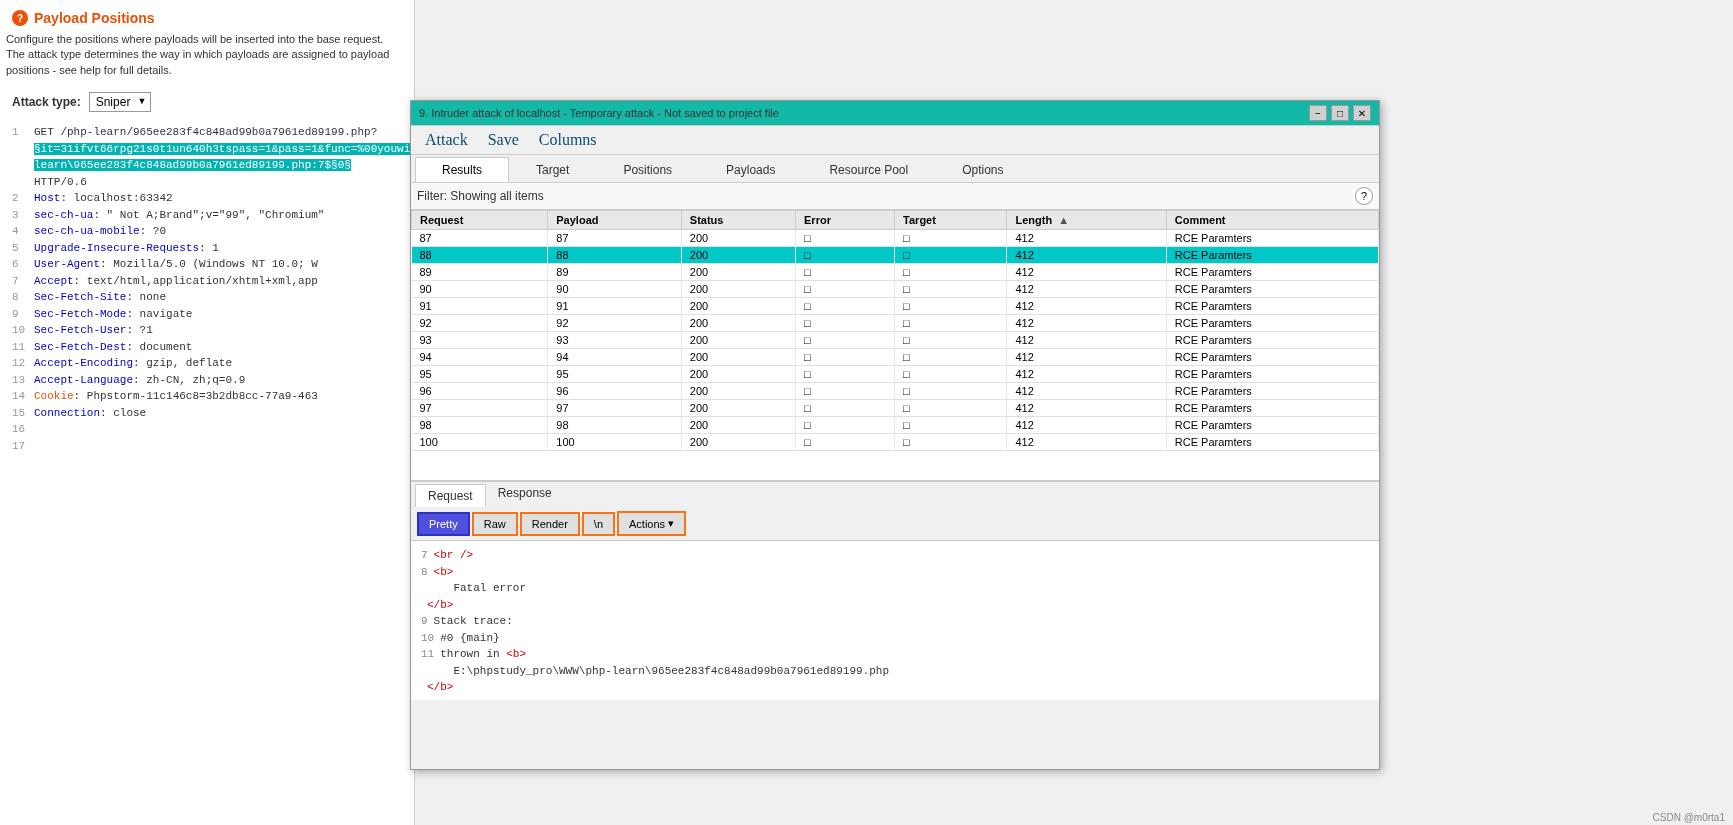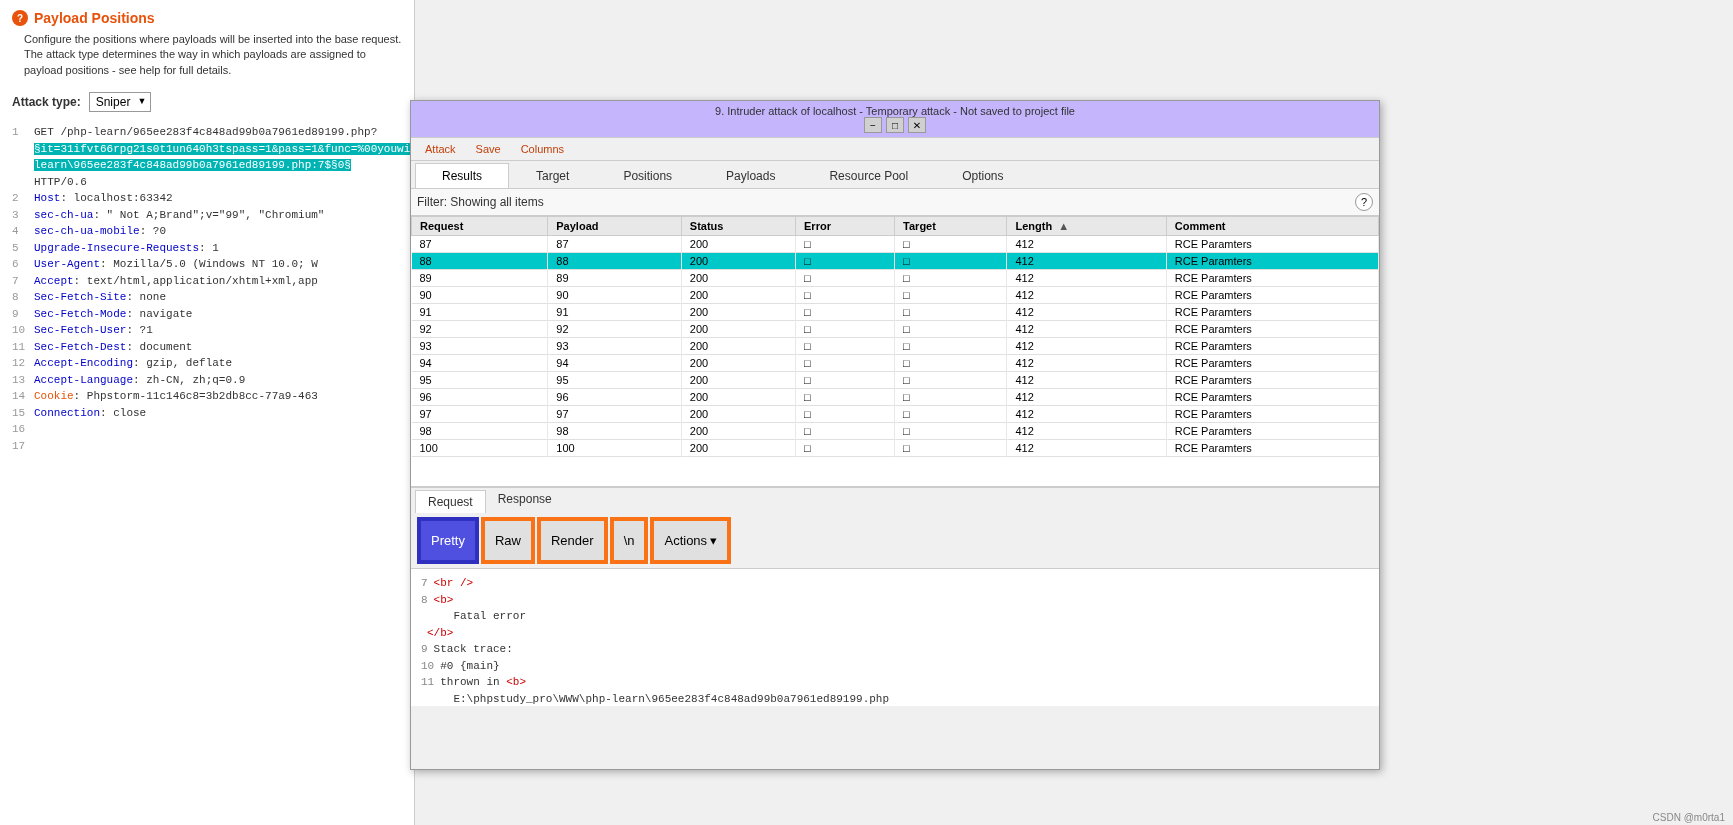--- a/index.html
+++ b/index.html
@@ -22,21 +22,21 @@
       font-weight: bold;
       padding: 10px 12px 4px 12px;
       display: flex;
       align-items: center;
       gap: 6px;
     }
 
     .payload-desc {
       font-size: 11px;
       color: #333;
-      padding: 2px 12px 8px 24px;
+      padding: 2px 12px 8px 6px;
       line-height: 1.4;
     }
 
     .attack-type-row {
       display: flex;
       align-items: center;
       padding: 6px 12px;
       gap: 8px;
       font-size: 12px;
     }
@@ -75,28 +75,27 @@
       width: 970px;
       height: 670px;
       background: #f0f0f0;
       border: 1px solid #999;
       box-shadow: 2px 2px 8px rgba(0,0,0,0.3);
       display: flex;
       flex-direction: column;
     }
 
     .window-titlebar {
-      background: #c4b5fd;
+      background: #14b8a6;
       padding: 4px 8px;
       display: flex;
       align-items: center;
       justify-content: space-between;
       border-bottom: 1px solid #ccc;
       user-select: none;
-      flex-direction: column;
     }
 
     .window-title { font-size: 11px; color: #333; }
 
     .window-controls { display: flex; gap: 4px; }
     .win-btn {
       width: 18px; height: 16px;
       border: 1px solid #999;
       background: #d0d0d0;
       cursor: pointer;
@@ -108,22 +107,23 @@
       display: flex;
       gap: 0;
       padding: 2px 4px;
       background: #f0f0f0;
       border-bottom: 1px solid #ccc;
     }
 
     .menu-item {
       padding: 3px 10px;
       cursor: pointer;
-      font-size: 11px;
-      color: #c2410c;
+      font-size: 16px;
+      color: #0c4a6e;
+      font-family: Liberation Serif, serif;
     }
 
     .tabs-bar {
       display: flex;
       background: #f0f0f0;
       border-bottom: 1px solid #ccc;
       padding: 0 4px;
     }
 
     .tab {
@@ -224,24 +224,24 @@
     .response-toolbar {
       display: flex;
       gap: 2px;
       padding: 4px 6px;
       background: #f0f0f0;
       border-bottom: 1px solid #ccc;
       align-items: center;
     }
 
     .resp-btn {
-      padding: 12px 10px;
-      font-size: 13px;
-      cursor: pointer;
-      border: 4px solid #f97316;
+      padding: 4px 10px;
+      font-size: 11px;
+      cursor: pointer;
+      border: 2px solid #f97316;
       background: #e0e0e0;
     }
 
     .resp-btn.active {
       background: #5050e0;
       color: #fff;
       border-color: #3030c0;
     }
 
     .resp-btn.actions {

